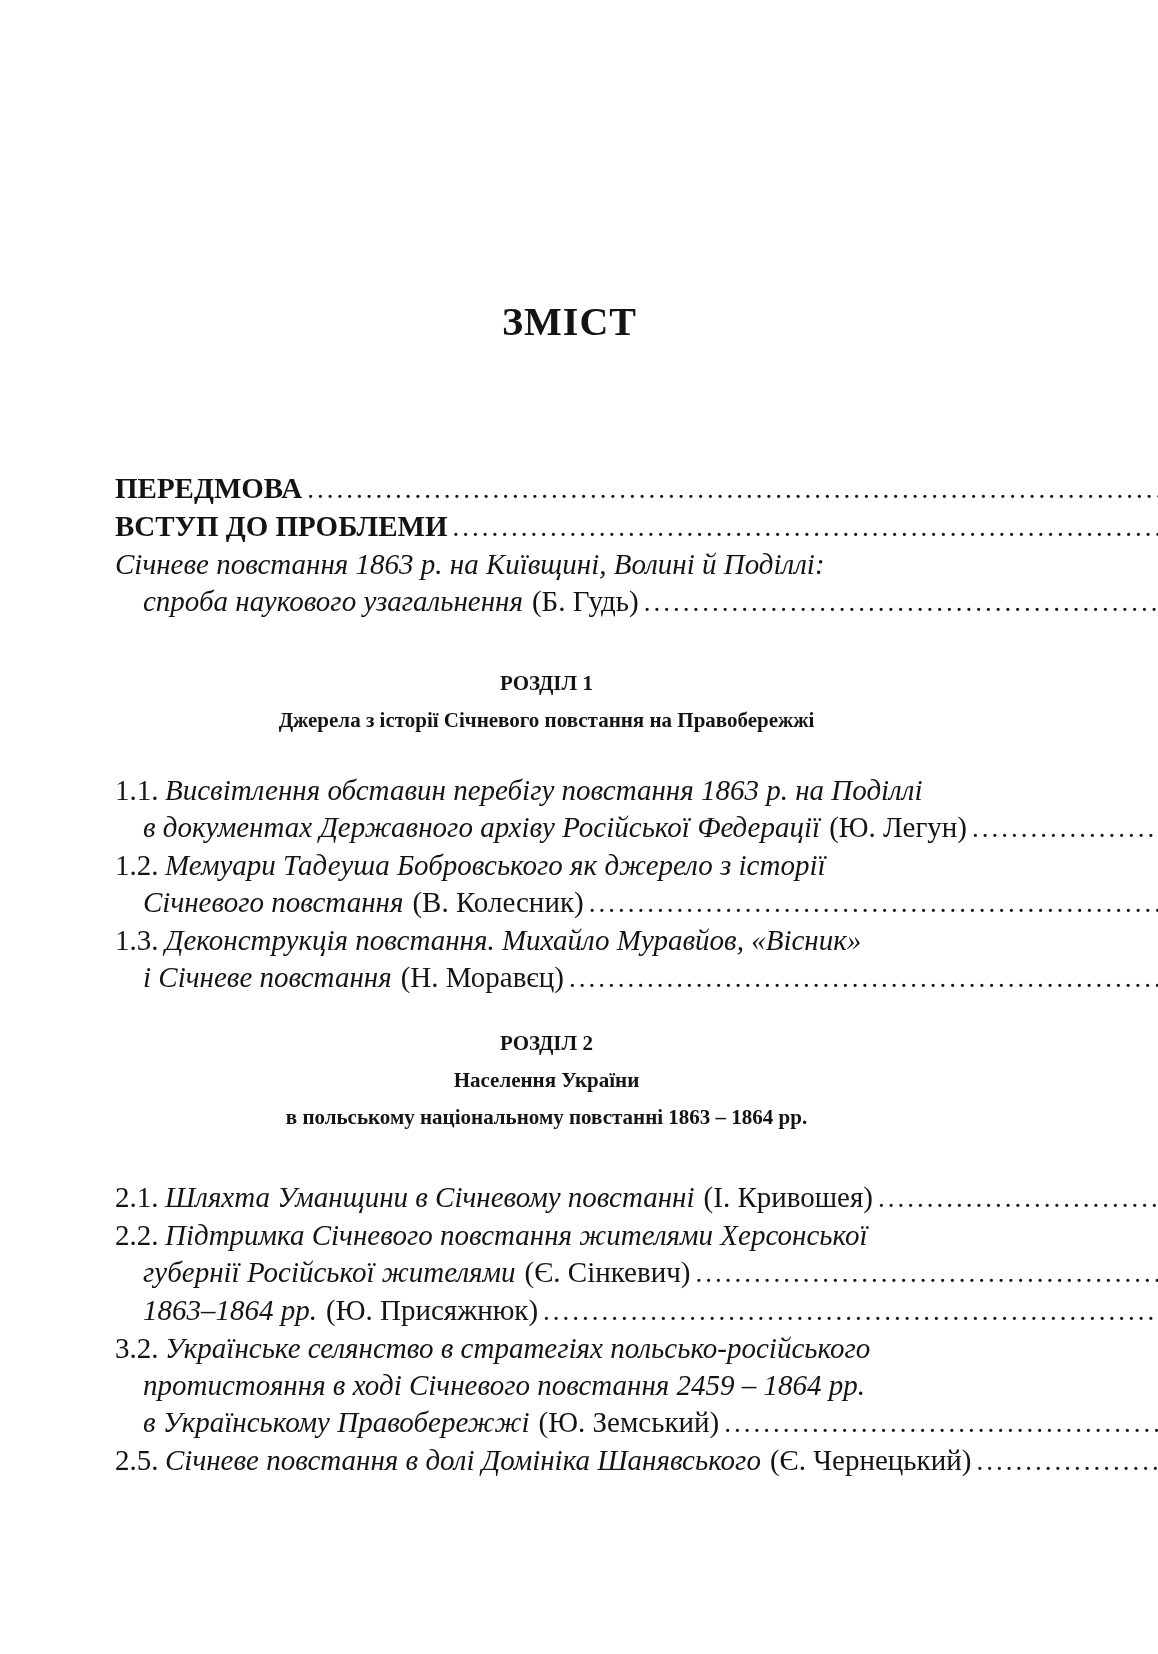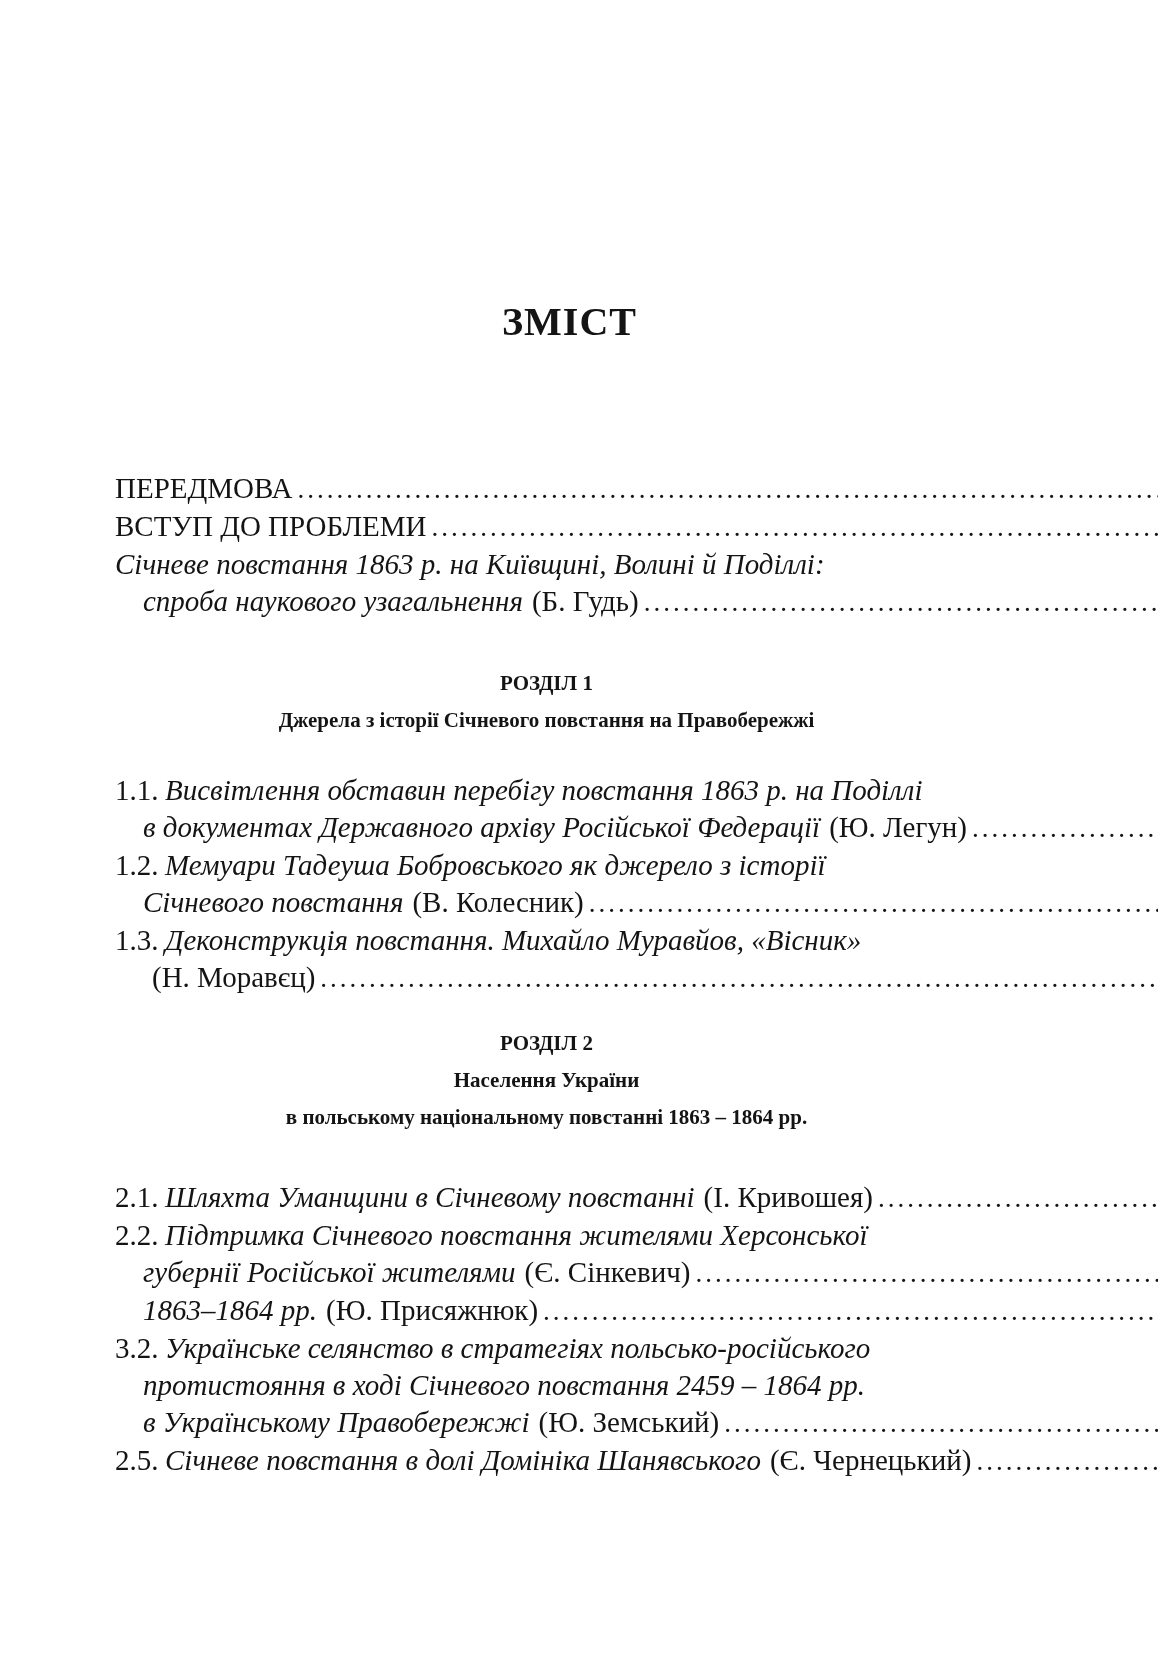--- a/index.html
+++ b/index.html
@@ -26,21 +26,21 @@
   }
   .toc { margin-top: 126px; font-size: 29px; }
   .row {
     display: flex;
     align-items: baseline;
     line-height: 37px;
     white-space: nowrap;
   }
   .row > span { flex: 0 0 auto; }
   .cont { padding-left: 28px; }
-  .bold { font-weight: normal; }
+  .bold { font-weight: bold; }
   .num { display: inline-block; min-width: 50px; }
   .it { font-style: italic; }
   .rg { margin-left: 9px; }
   .leader {
     flex: 1 1 0;
     min-width: 10px;
     overflow: hidden;
     margin-left: 5px;
     font-style: normal;
     font-size: 27px;
@@ -115,20 +115,21 @@
       <span class="rg">(В. Колесник)</span>
       <span class="leader"></span>
 
     </div>
 
     <div class="row">
       <span class="num">1.3.</span>
       <span class="it">Деконструкція повстання. Михайло Муравйов, «Вісник»</span>
     </div>
     <div class="row cont">
+      <span class="it">і Січневе повстання</span>
       <span class="rg">(Н. Моравєц)</span>
       <span class="leader"></span>
 
     </div>
 
     <div class="chapter chapter-2">
       <div>РОЗДІЛ 2</div>
       <div>Населення України</div>
       <div>в польському національному повстанні 1863 – 1864 рр.</div>
     </div>

